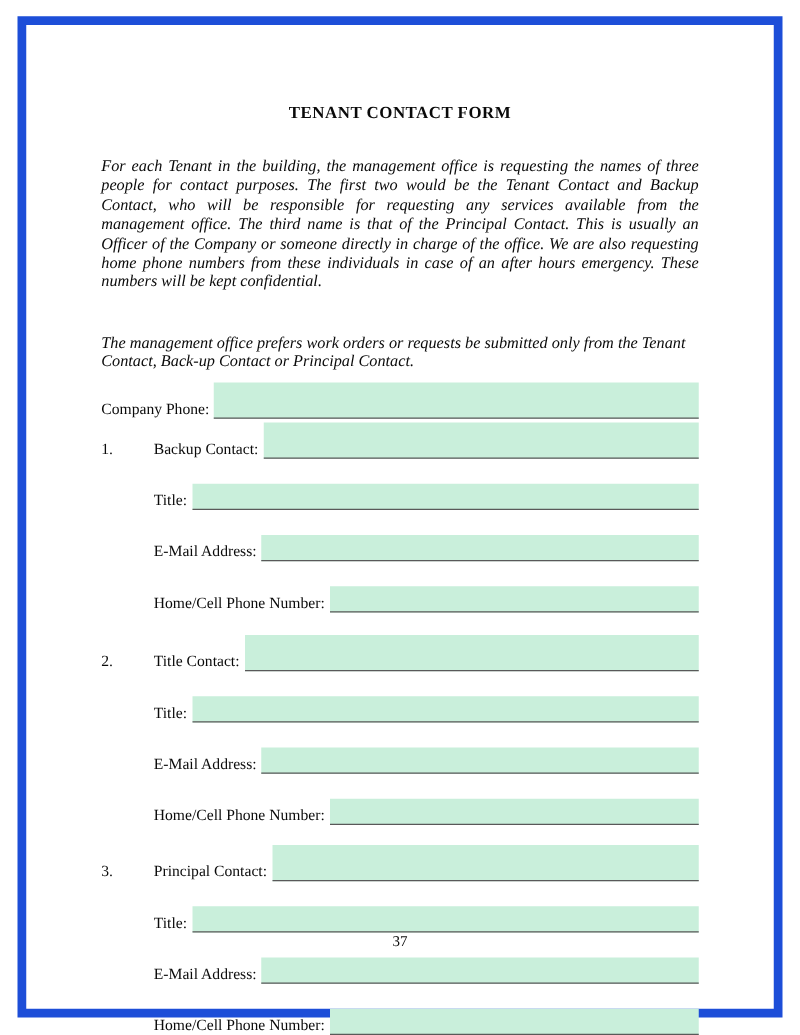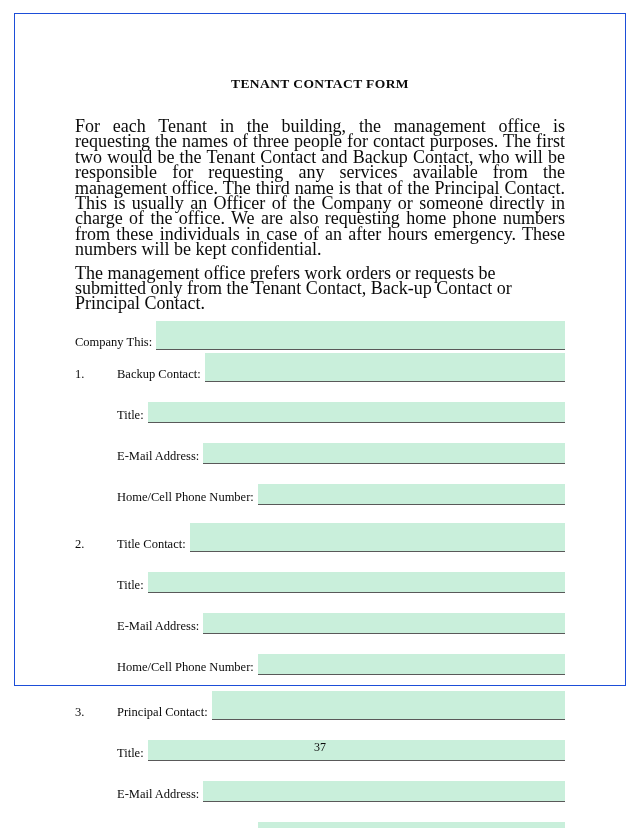--- a/index.html
+++ b/index.html
@@ -4,38 +4,38 @@
 <style>
   * { margin:0; padding:0; box-sizing:border-box; }
   html, body { background:#ffffff; }
   body {
     width:640px; height:828px; position:relative;
     font-family:"Liberation Serif", serif;
     color:#0a0a0a;
   }
   .page {
     position:absolute; left:14px; top:13px;
-    width:612px; height:673px;
-    border:1px solid #1d4ed8;
+    width:612px; height:801px;
+    border:7px solid #1d4ed8;
     background:#ffffff;
   }
   .content {
     position:absolute; left:60px; right:60px; top:0;
   }
   .title {
     margin-top:61px;
     font-size:13.5px; font-weight:bold;
     text-align:center; letter-spacing:0.4px;
     line-height:17px;
   }
   .para {
-    font-size:18px; line-height:15.4px;
+    font-size:13px; line-height:15.4px;font-style:italic;
   }
   .para.p1 { margin-top:27px; text-align:justify; }
-  .para.p2 { margin-top:8px; }
+  .para.p2 { margin-top:33px; }
 
   .row {
     display:flex; align-items:flex-end;
     height:29px;
   }
   .row.company { margin-top:9px; }
   .group { margin-top:3px; }
   .group.g2 { margin-top:18px; }
   .group.g3 { margin-top:16px; }
   .row.sub { padding-left:42px;margin-top:12px; }
@@ -70,21 +70,21 @@
 
 <div class="page">
   <div class="content">
 
     <h1 class="title">TENANT CONTACT FORM</h1>
 
     <p class="para p1">For each Tenant in the building, the management office is requesting the names of three people for contact purposes. The first two would be the Tenant Contact and Backup Contact, who will be responsible for requesting any services available from the management office. The third name is that of the Principal Contact. This is usually an Officer of the Company or someone directly in charge of the office. We are also requesting home phone numbers from these individuals in case of an after hours emergency. These numbers will be kept confidential.</p>
     <p class="para p2">The management office prefers work orders or requests be submitted only from the Tenant Contact, Back-up Contact or Principal Contact.</p>
 
     <div class="row company">
-      <span class="lbl">Company This:</span>
+      <span class="lbl">Company Phone:</span>
       <span class="fill fill--tall"></span>
     </div>
 
     <div class="group g1">
       <div class="row contact">
         <span class="num">1.</span>
         <span class="lbl">Backup Contact:</span>
         <span class="fill fill--tall"></span>
       </div>
       <div class="row sub">

